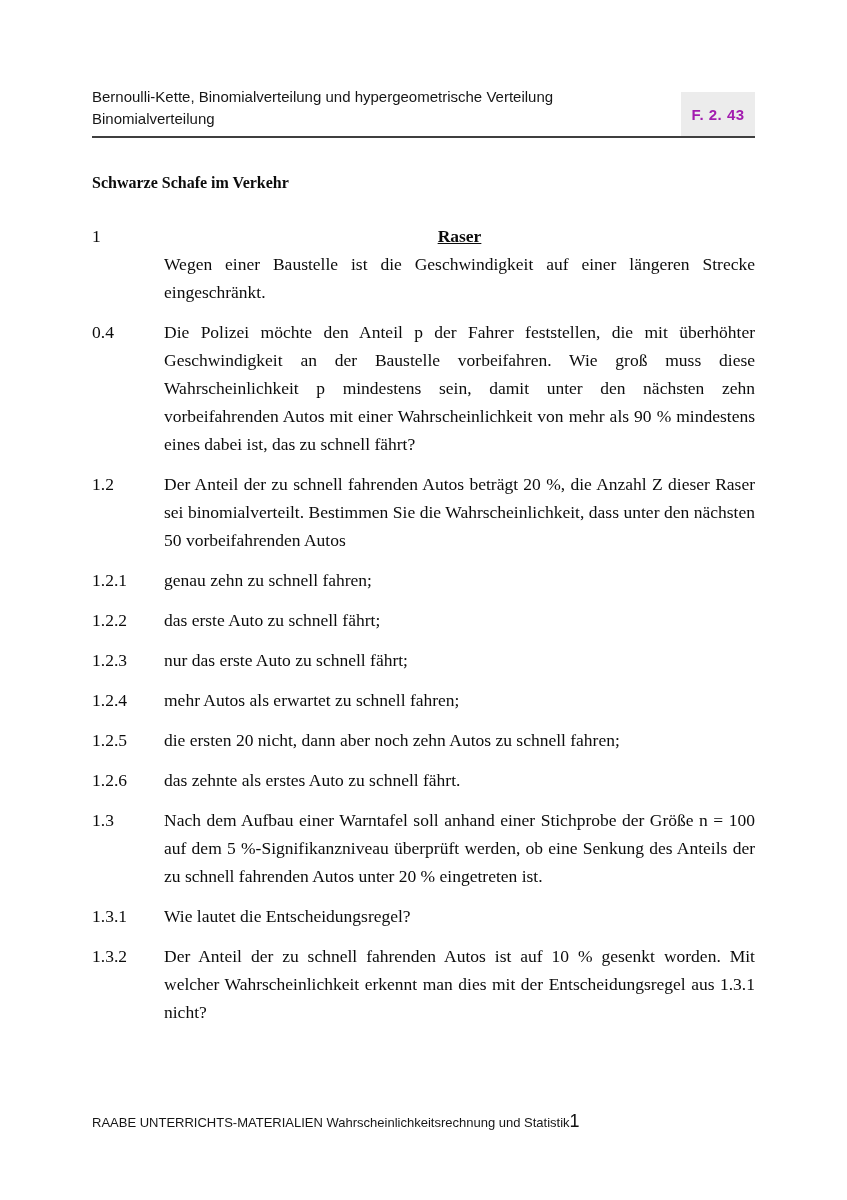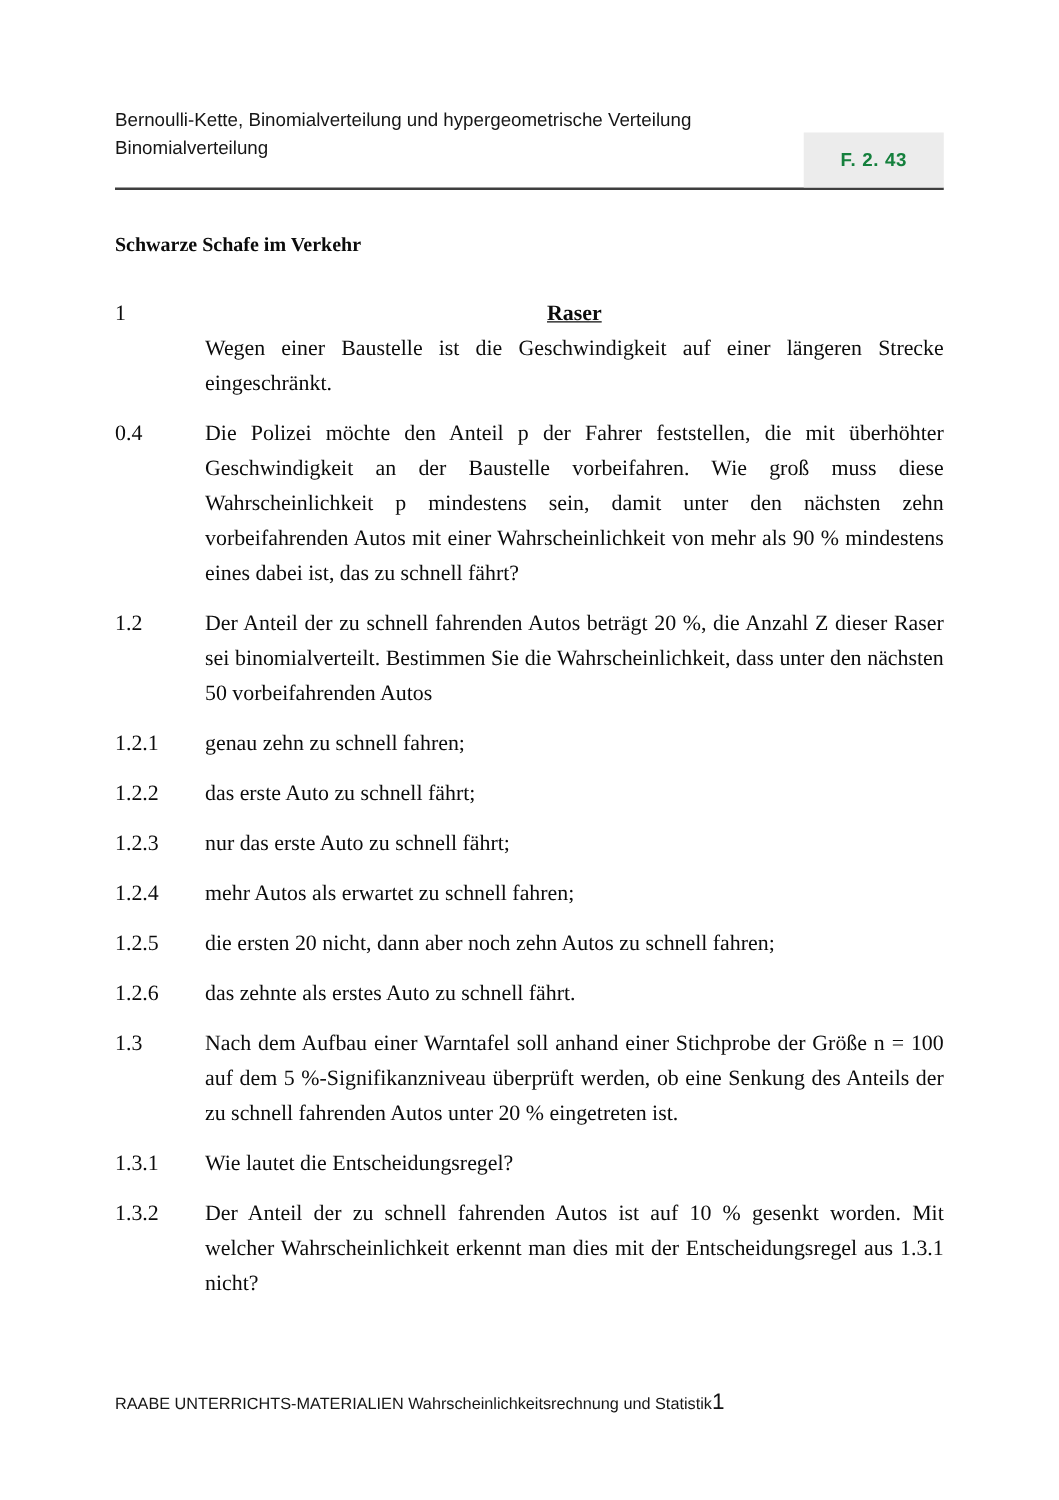--- a/index.html
+++ b/index.html
@@ -23,31 +23,31 @@
   .doc-header {
     display: flex;
     justify-content: space-between;
     align-items: stretch;
     border-bottom: 2px solid var(--rule-color, #3f3f3f);
   }
   .doc-header .topic {
     font-family: "Liberation Sans", sans-serif;
     font-size: 15px;
     line-height: 22px;
-    padding-bottom: 20px;
+    padding-bottom: 6px;
     color: #161616;
   }
   .ref-box {
-    width: 112px;
+    width: 74px;
     min-height: 44px;
     background: var(--ref-box-bg, #ececec);
     font-family: "Liberation Sans", sans-serif;
     font-size: 15px;
     font-weight: bold;
-    color: #15803d;
+    color: #a21caf;
     display: flex;
     align-items: center;
     justify-content: center;
     align-self: flex-end;
     letter-spacing: 0.5px;
   }
   
   .doc-title {
     font-family: "Liberation Serif", serif;
     font-size: 16px;

